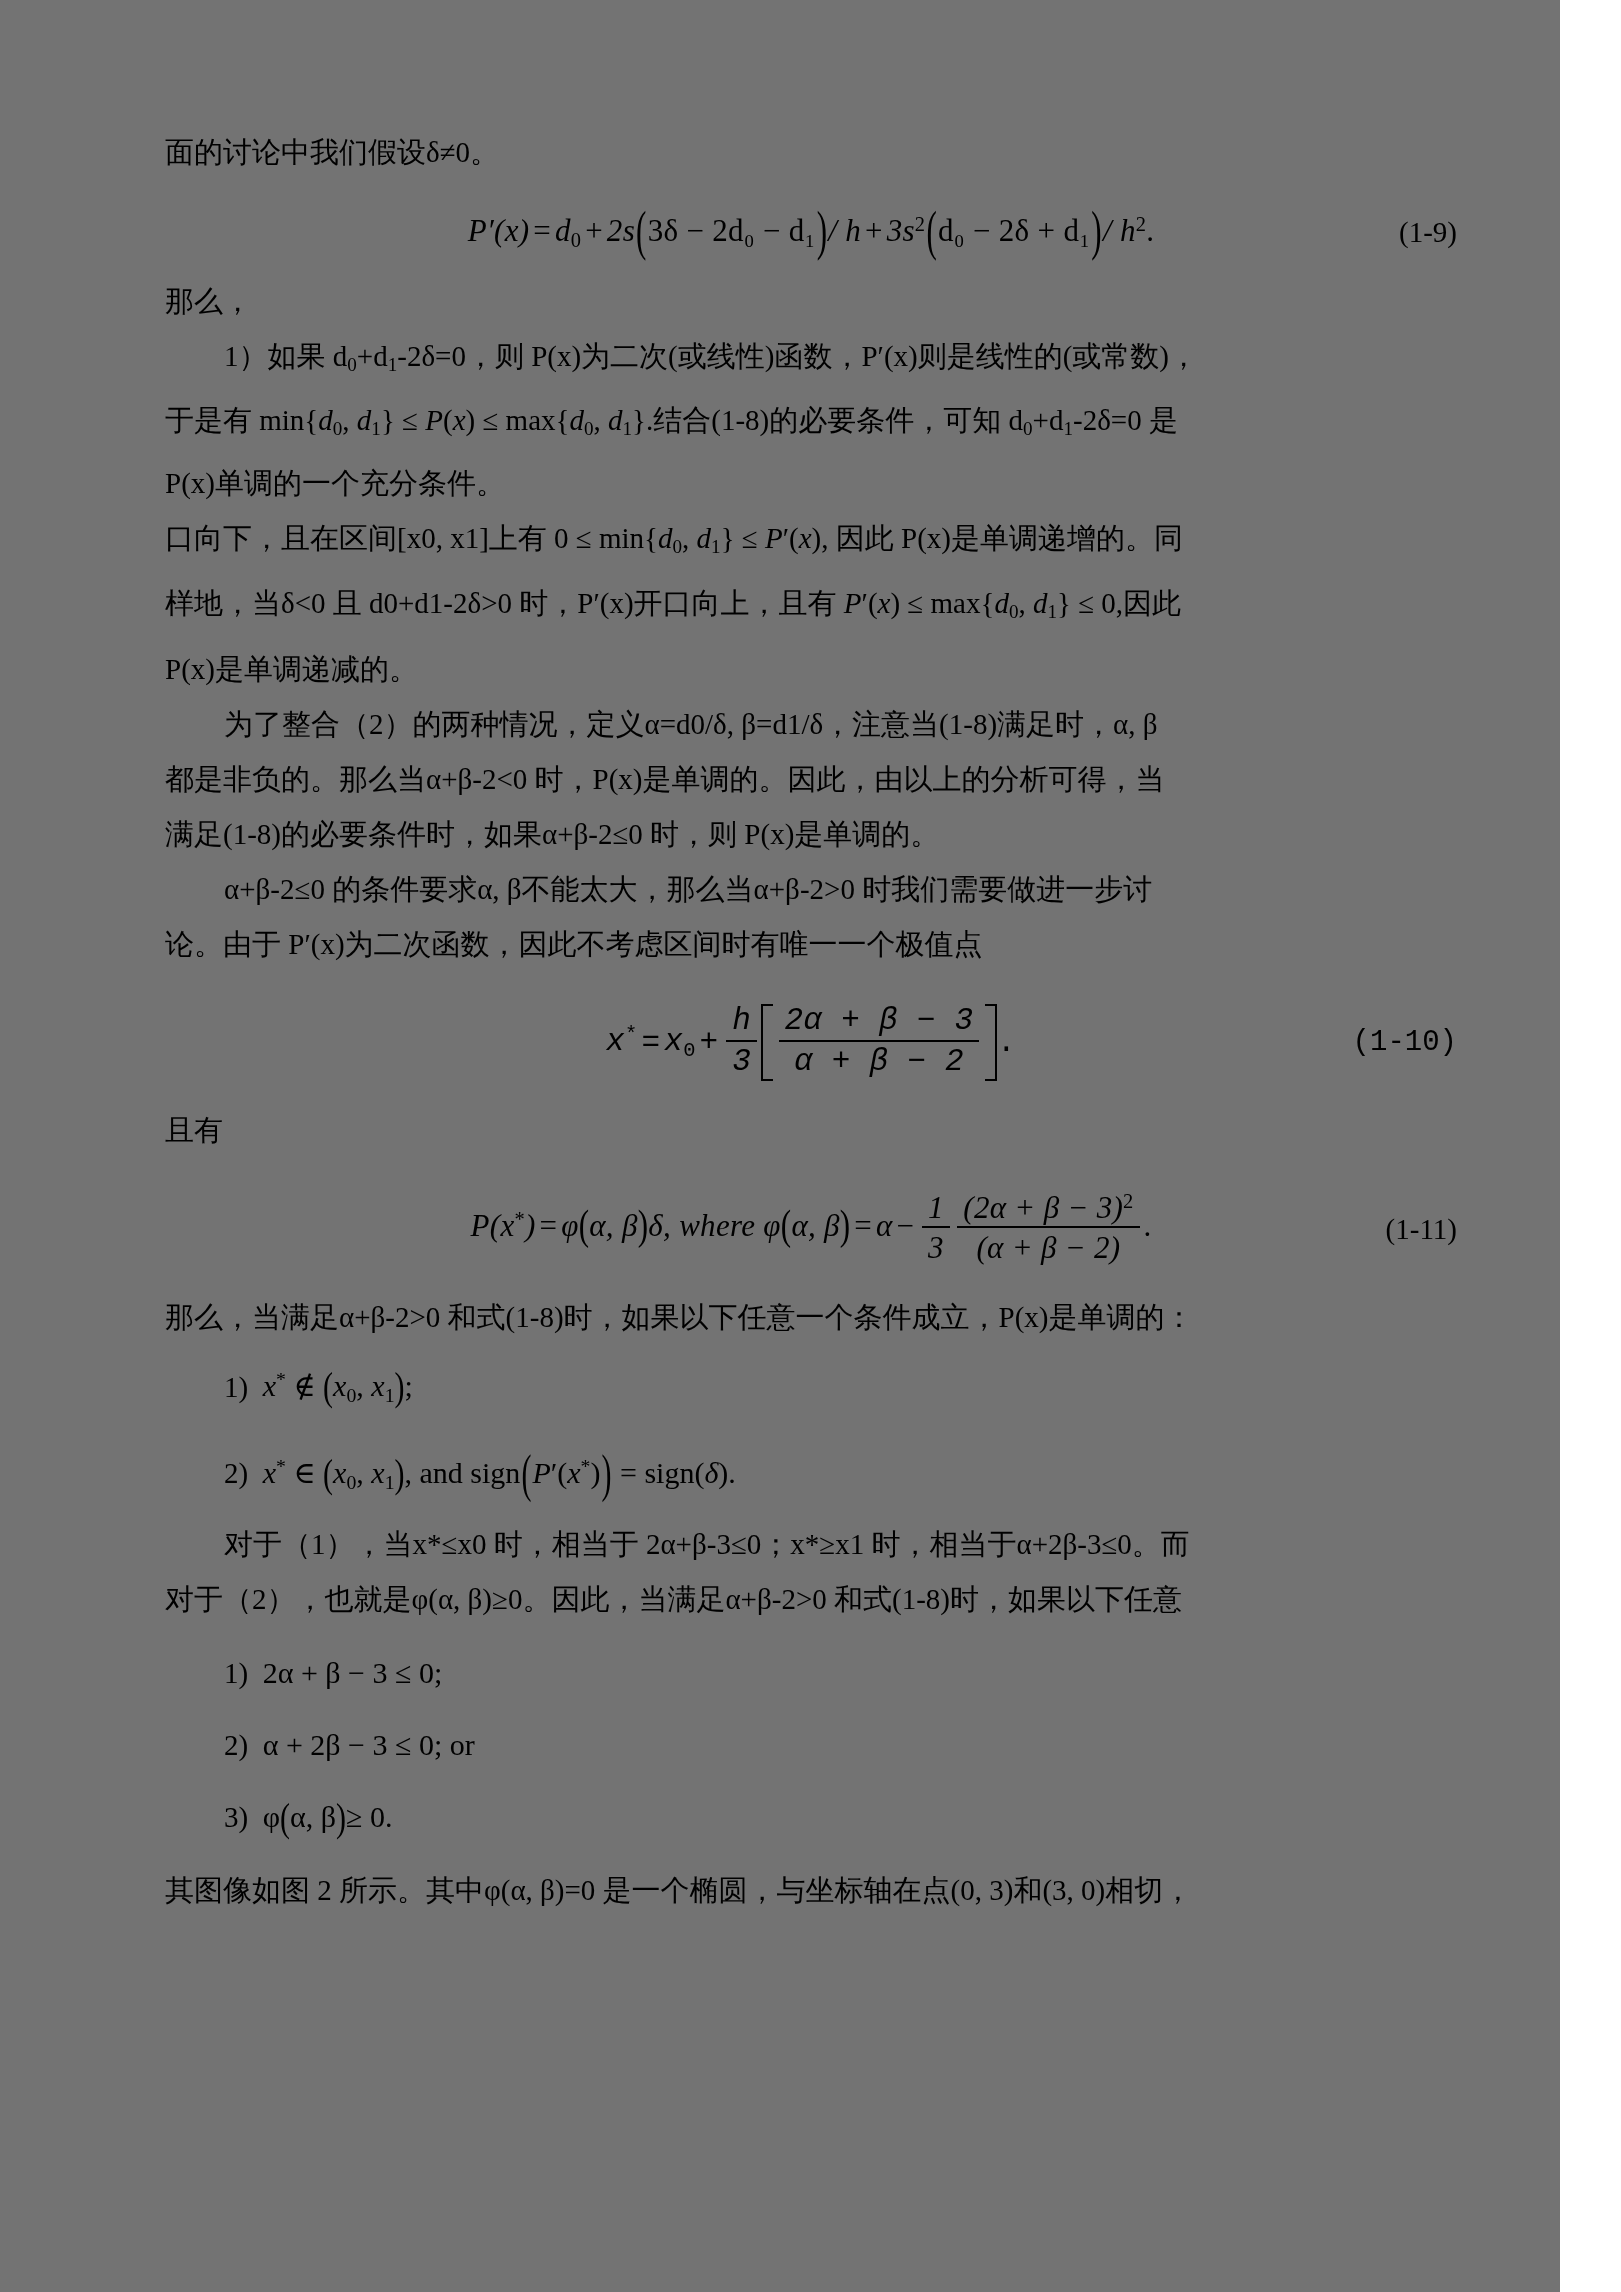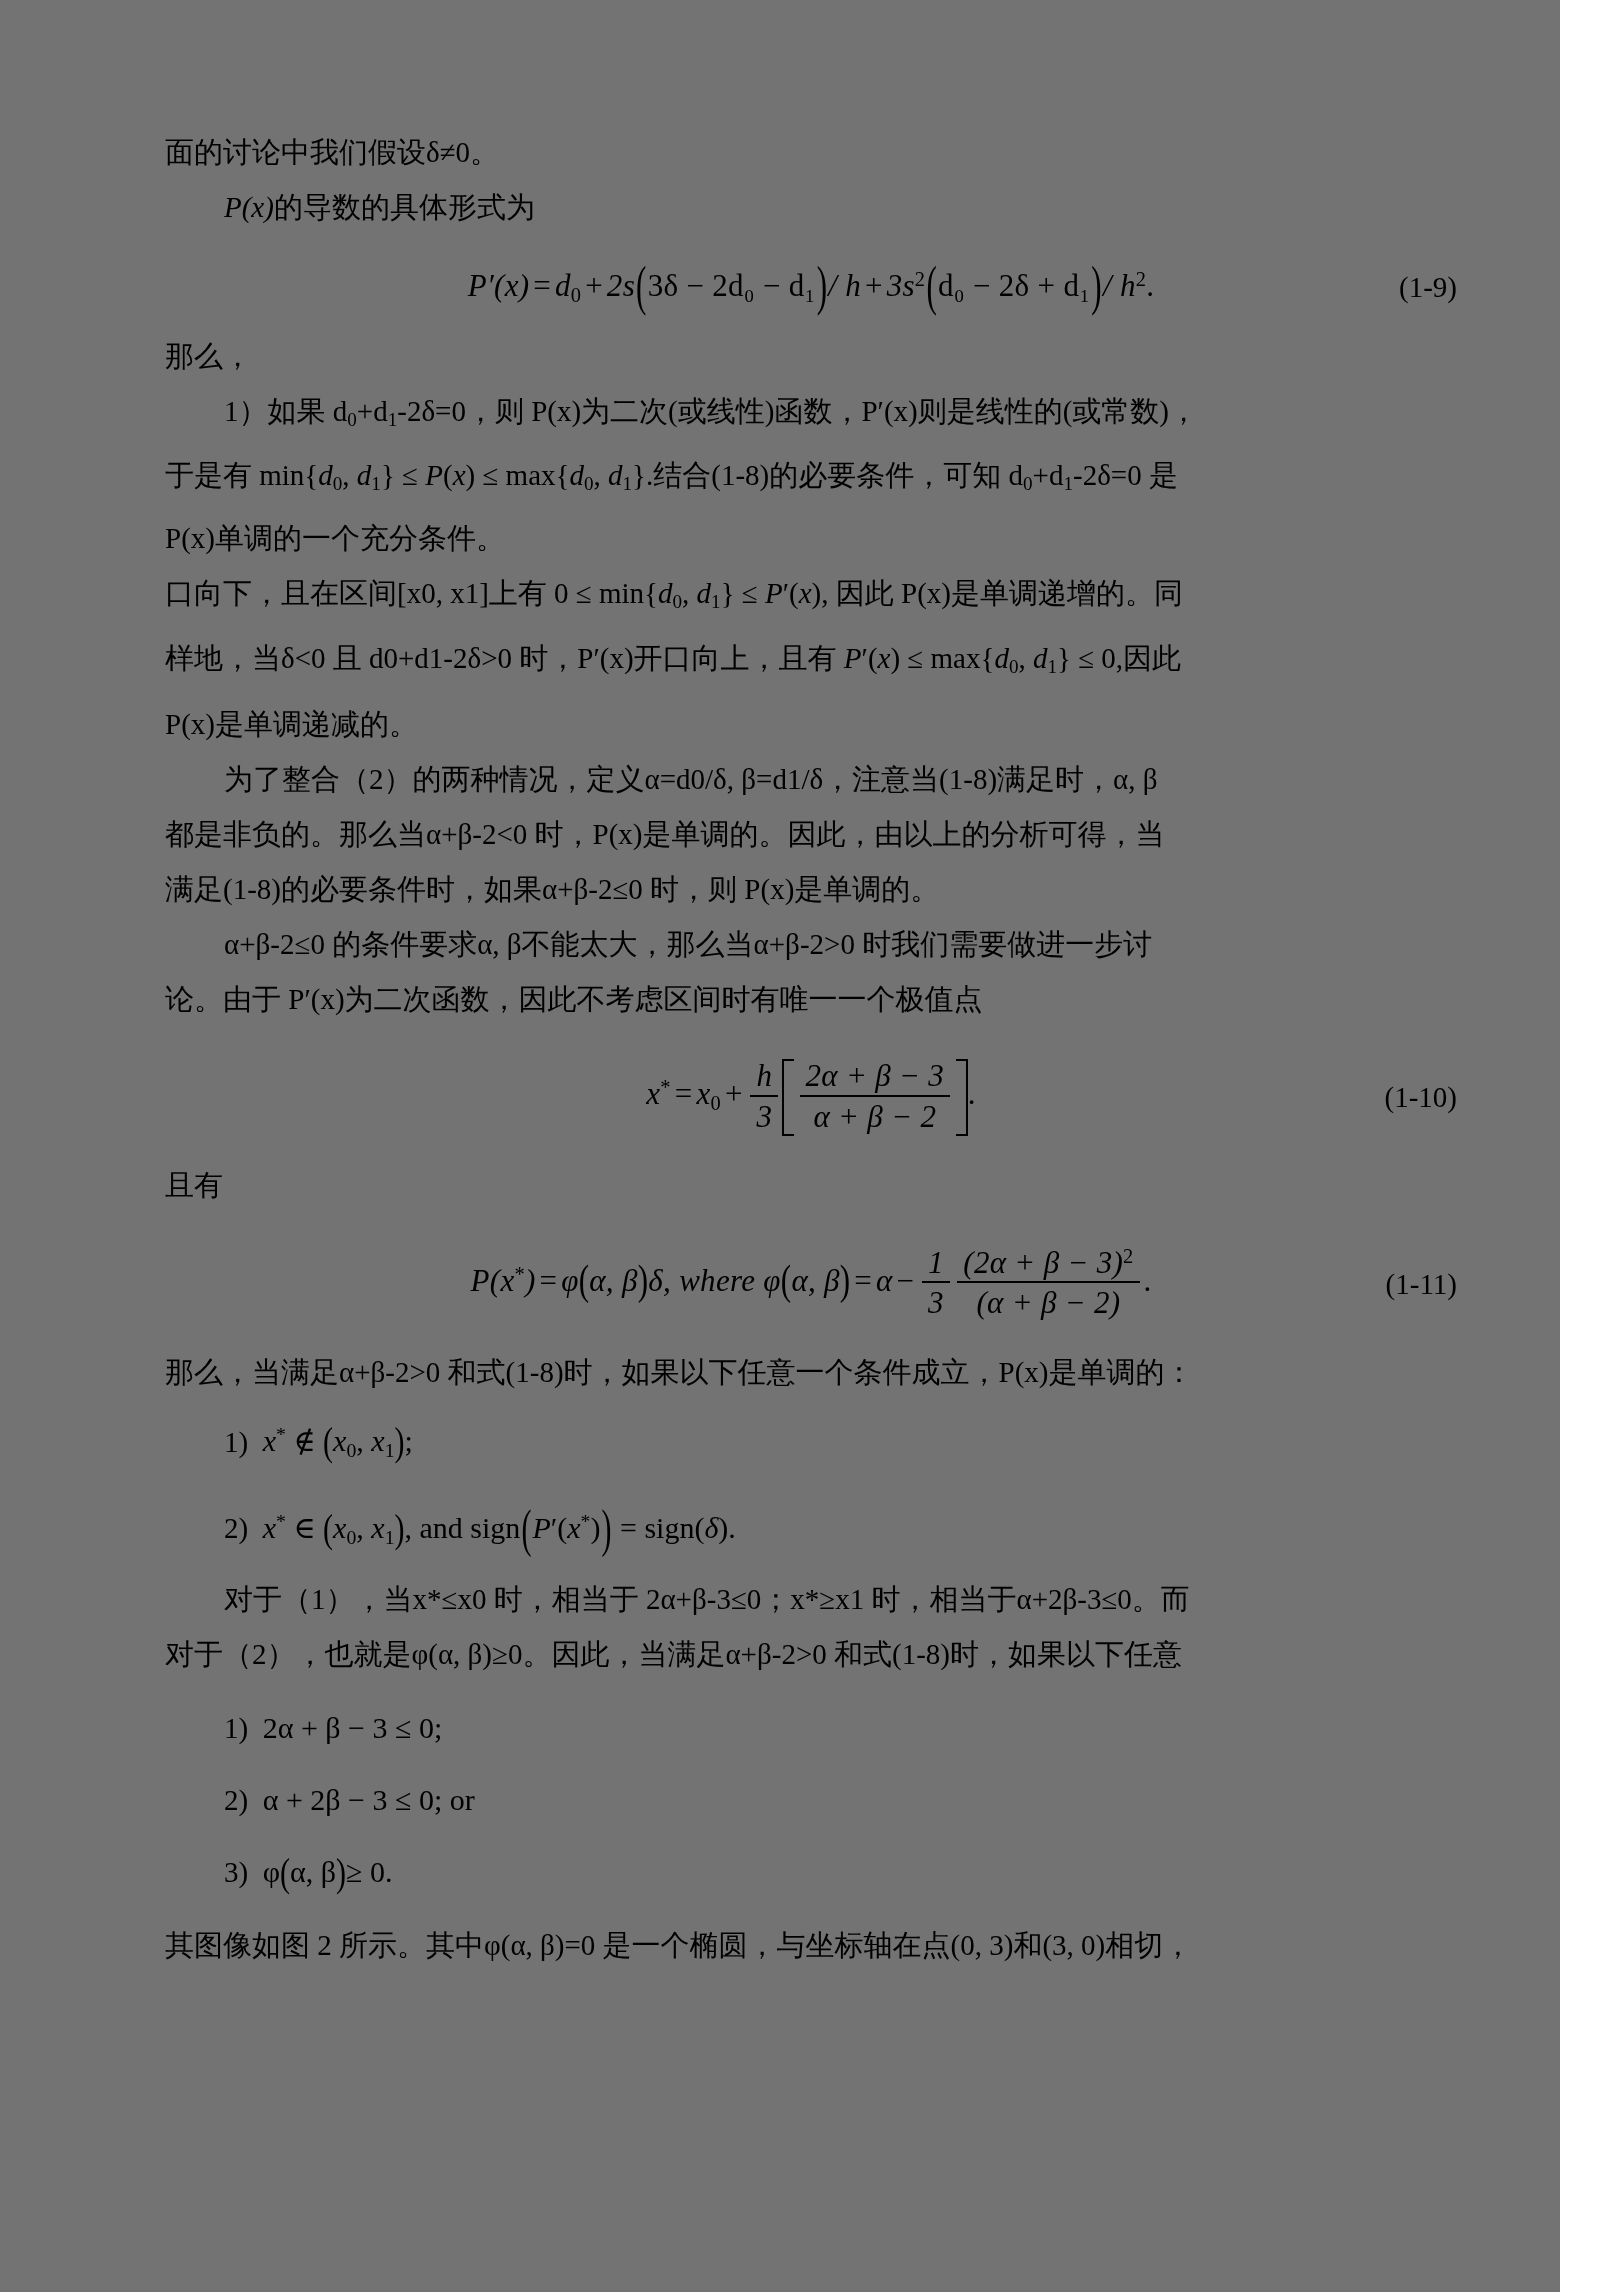--- a/index.html
+++ b/index.html
@@ -119,23 +119,20 @@
 </head>
 <body>
 
 <div class="page">
   <div class="content">
 
     <div class="para">
       <span>面的讨论中我们假设δ≠0。</span>
     </div>
 
-    <div class="para indent">
-      <span class="mi">P(x)</span><span>的导数的具体形式为</span>
-    </div>
 
     <div class="gap-m"></div>
 
     <div class="eqrow" style="height:65px;">
       <div class="eqbody">
         <span>P′(x)</span><span class="op">=</span><span>d</span><span class="subn">0</span><span class="op">+</span><span>2s</span><span class="bigparen">(</span><span class="rm">3δ − 2d₀ − d₁</span><span class="bigparen">)</span><span>/ h</span><span class="op">+</span><span>3s</span><span class="sup">2</span><span class="bigparen">(</span><span class="rm">d₀ − 2δ + d₁</span><span class="bigparen">)</span><span>/ h</span><span class="sup">2</span><span class="rm">.</span>
       </div>
       <div class="eqnum">(1-9)</div>
     </div>
 
@@ -182,21 +179,21 @@
 
     <div class="para indent">
       <span>α+β-2≤0 的条件要求α, β不能太大，那么当α+β-2&gt;0 时我们需要做进一步讨</span>
     </div>
     <div class="para">
       <span>论。由于 P′(x)为二次函数，因此不考虑区间时有唯一一个极值点</span>
     </div>
 
     <div class="gap-m"></div>
 
-    <div class="eqrow" style="height:102px;">
+    <div class="eqrow" style="height:102px;font-family:Liberation Mono, monospace;">
       <div class="eqbody">
         <span>x</span><span class="sup">*</span><span class="op">=</span><span>x</span><span class="subn">0</span><span class="op">+</span><span class="frac">
             <span class="num">h</span>
             <span class="den">3</span>
           </span><span class="brack">
             <span class="bl"></span>
             <span class="frac">
               <span class="num">2α + β − 3</span>
               <span class="den">α + β − 2</span>
             </span>

